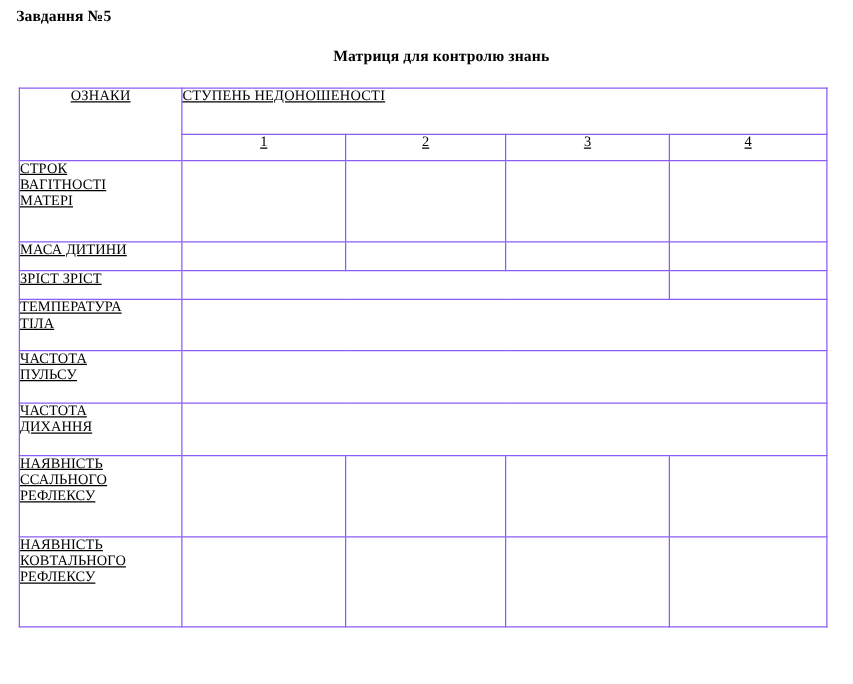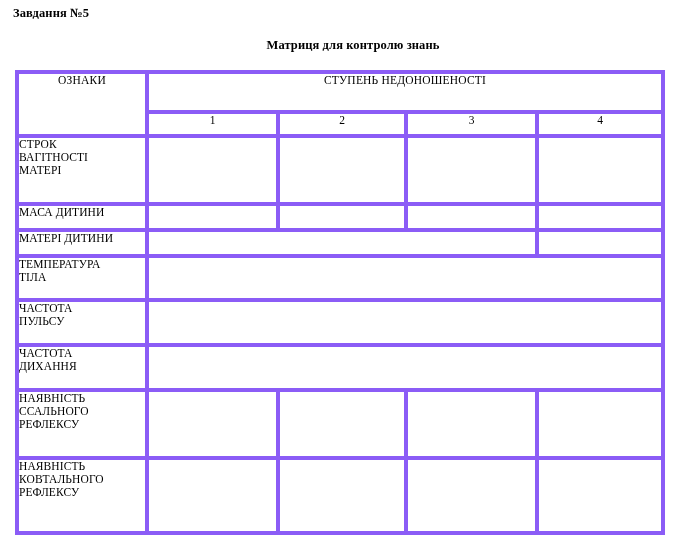--- a/index.html
+++ b/index.html
@@ -58,44 +58,44 @@
 
   table.matrix {
     border-collapse: collapse;
     table-layout: fixed;
     width: 646px;
     font-size: 11.5px;
   }
 
   table.matrix td,
   table.matrix th {
-    border: 4px solid #8b5cf6;
+    border: 1px solid #8b5cf6;
     padding: 0;
     vertical-align: top;
     font-weight: normal;
     background: #ffffff;
+    text-decoration: underline;
   }
 
   
   col.c-signs { width: 130px; }
   col.c-d1    { width: 131px; }
   col.c-d2    { width: 128px; }
   col.c-d3    { width: 131px; }
   col.c-d4    { width: 126px; }
 
   
   .th-signs {
     text-align: center;
     vertical-align: middle;
     height: 56px;
     font-size: 11.5px;
     letter-spacing: 0.2px;
   }
   .th-degree {
-    text-align: center;
     vertical-align: middle;
     height: 36px;
     font-size: 11.5px;
     letter-spacing: 0.2px;
   }
   .th-num {
     text-align: center;
     vertical-align: middle;
     height: 20px;
     font-size: 11.5px;
@@ -168,21 +168,21 @@
 
         <tr class="r-masa">
           <td class="row-label">МАСА ДИТИНИ</td>
           <td class="cell"></td>
           <td class="cell"></td>
           <td class="cell"></td>
           <td class="cell"></td>
         </tr>
 
         <tr class="r-zrist">
-          <td class="row-label">МАТЕРІ ДИТИНИ</td>
+          <td class="row-label">ЗРІСТ ЗРІСТ</td>
           <td class="cell" colspan="3"></td>
           <td class="cell"></td>
         </tr>
 
         <tr class="r-temp">
           <td class="row-label" style="white-space: pre-line; margin-top: 36px;">ТЕМПЕРАТУРА
 ТІЛА</td>
           <td class="cell" colspan="4"></td>
         </tr>
 

